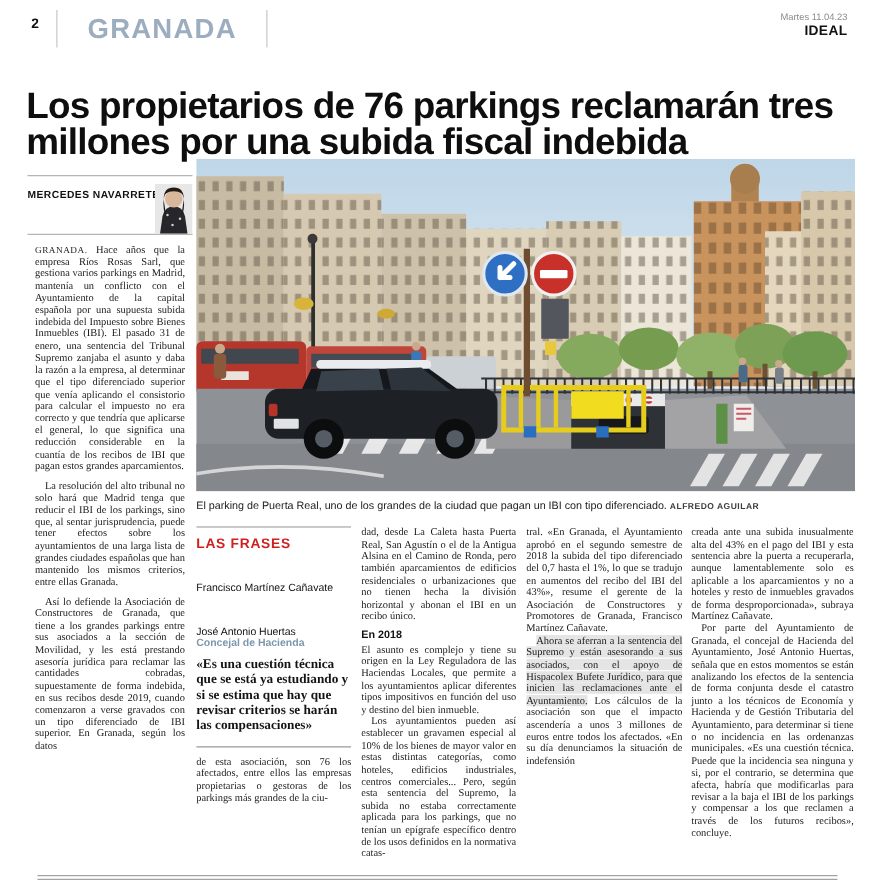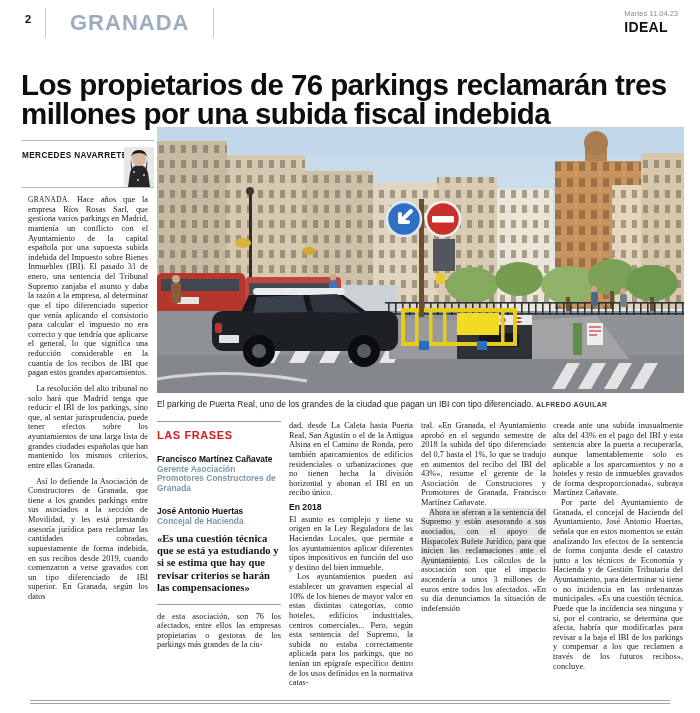--- a/index.html
+++ b/index.html
@@ -3,23 +3,23 @@
 <meta charset="utf-8">
 <style>
   html,body{margin:0;padding:0;background:#e8e8e8;}
   .page{position:relative;width:700px;height:713px;background:#ffffff;font-family:"Liberation Sans",sans-serif;overflow:hidden;}
 
   
   .page-num{position:absolute;left:25px;top:13px;font-weight:bold;font-size:11px;color:#111;}
   .section-wrap{position:absolute;left:45px;top:8px;display:flex;align-items:center;gap:16px;}
   .vline{width:1px;height:30px;background:#c9c9c9;}
   .section-title{font-weight:800;font-size:22px;letter-spacing:1px;color:#9cadbf;padding:0 8px;}
-  .dateline{position:absolute;right:22px;top:10px;text-align:left;line-height:1.15;}
+  .dateline{position:absolute;right:22px;top:10px;text-align:right;line-height:1.15;}
   .date{font-size:7.5px;color:#8b8b8b;}
-  .paper{font-weight:800;font-size:14px;color:#121212;letter-spacing:.3px;}
+  .paper{font-weight:800;font-size:11px;color:#121212;letter-spacing:.3px;}
 
   
   .headline{position:absolute;left:21px;top:51px;width:664px;font-weight:800;font-size:29.5px;line-height:.98;letter-spacing:-.6px;color:#0e0e0e;}
 
   
   .leftcol{position:absolute;left:22px;top:131px;width:132px;}
   .standfirst{font-size:10.8px;line-height:12.6px;color:#161616;}
   .byline-block{margin-top:9px;border-top:1px solid #b5b5b5;border-bottom:1px solid #b5b5b5;height:46px;position:relative;}
   .byline-name{font-weight:bold;font-size:8.2px;letter-spacing:.4px;color:#111;margin-top:10px;}
   .byline-photo{position:absolute;right:0;bottom:0;width:30px;height:40px;}
@@ -39,21 +39,21 @@
   .colB{left:289px;width:124px;}
   .colC{left:421px;width:125px;}
   .colD{left:553px;width:130px;}
   .serif{font-family:"Liberation Serif",serif;font-size:8.35px;line-height:9.62px;text-align:justify;color:#1a1a1a;}
   .serif p{margin:0;}
   .serif p.indent{text-indent:8px;}
   .subhead{font-family:"Liberation Sans",sans-serif;font-weight:bold;font-size:8.6px;margin:5px 0 2px;color:#111;text-align:left;}
 
   .frases-rule{border-top:1px solid #9a9a9a;}
   .frases-title{font-weight:800;font-size:11px;letter-spacing:.6px;color:#cf1f1f;margin:7px 0 6px;}
-  .frase-name{font-weight:bold;font-size:8.4px;line-height:9.6px;color:#101010;margin-top:14px;}
+  .frase-name{font-weight:normal;font-size:8.4px;line-height:9.6px;color:#101010;margin-top:25px;}
   .frase-role{font-weight:bold;font-size:8.4px;line-height:9.6px;color:#7b97ad;}
   .frase-quote{font-family:"Liberation Serif",serif;font-weight:bold;font-size:10.6px;line-height:12.4px;color:#141414;margin-top:6px;}
   .cont-rule{border-top:1px solid #9a9a9a;margin:9px 0 7px;}
 
   .hl{background:#e5e5e5;}
 
   .bottom-rule{position:absolute;left:30px;right:30px;top:700px;height:2px;border-top:1px solid #a3a3a3;border-bottom:1px solid #a3a3a3;}
 </style>
 </head>
 <body>
@@ -262,21 +262,20 @@
 
   <div class="caption">
     <span>El parking de Puerta Real, uno de los grandes de la ciudad que pagan un IBI con tipo diferenciado.</span>
     <span class="credit">ALFREDO AGUILAR</span>
   </div>
 
   <div class="newscol colA">
     <div class="frases-rule"></div>
     <div class="frases-title">LAS FRASES</div>
     <div class="frase-name">Francisco Martínez Cañavate</div>
-    <div class="frase-role">Gerente Asociación Promotores Constructores de Granada</div>
     <div class="frase-name">José Antonio Huertas</div>
     <div class="frase-role">Concejal de Hacienda</div>
     <div class="frase-quote">«Es una cuestión técnica que se está ya estudiando y si se estima que hay que revisar criterios se harán las compensaciones»</div>
     <div class="cont-rule"></div>
     <div class="serif">
       <p>de esta asociación, son 76 los afectados, entre ellos las empresas propietarias o gestoras de los parkings más grandes de la ciu-</p>
     </div>
   </div>
 
   <div class="newscol colB serif">

